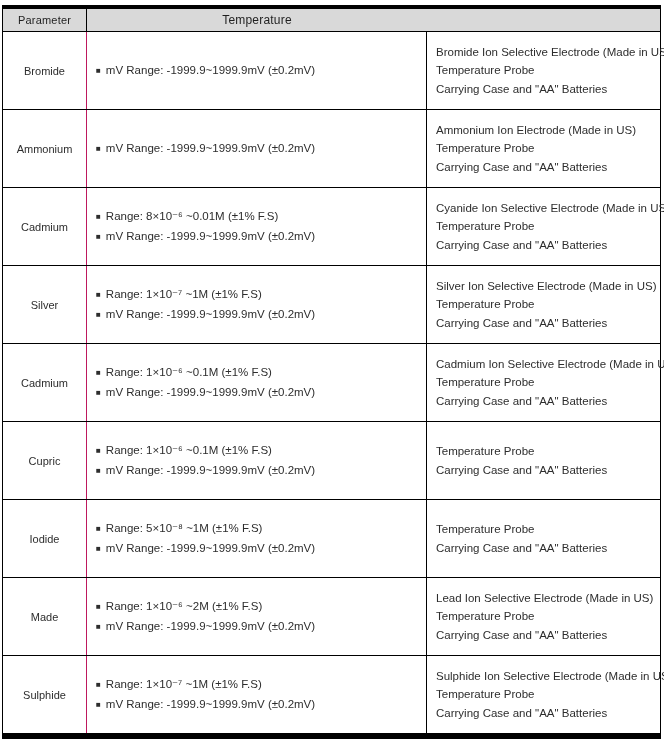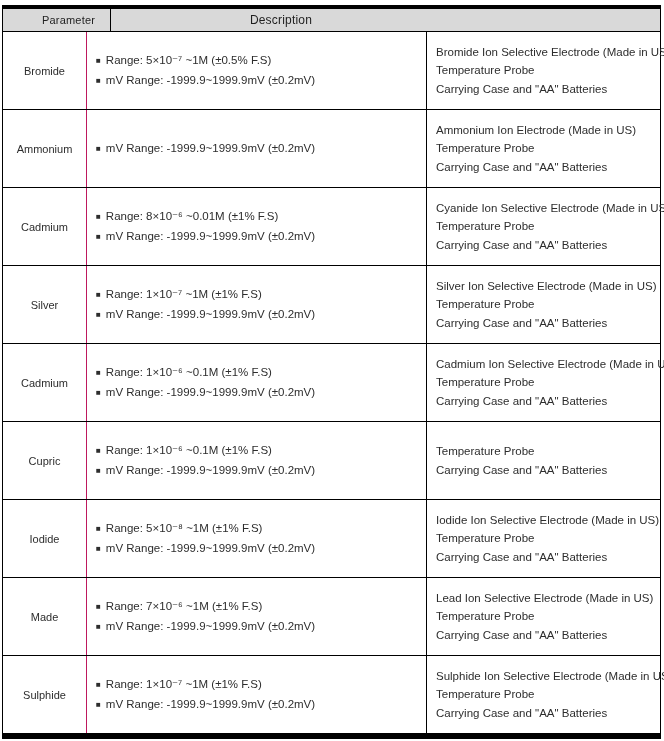--- a/index.html
+++ b/index.html
@@ -19,21 +19,20 @@
   }
   .row{
     display:grid;
     grid-template-columns:84px 340px 1fr;
     border-bottom:1px solid #000;
   }
   .row:last-child{border-bottom:none;}
   .header-row{
     height:22px;
     background:#d9d9d9;
-    padding-left:24px;
   }
   .header-row .cell{
     display:flex;align-items:center;justify-content:center;
     font-size:12px;color:#1f1f1f;letter-spacing:0.2px;
   }
   .body-row{height:77px;}
   .cell{box-sizing:border-box;}
   .cell.param{
     border-right:1px solid #be185d;
     display:flex;align-items:center;justify-content:center;
@@ -59,27 +58,26 @@
   .desc-line{white-space:nowrap;}
   .acc-line{white-space:nowrap;}
 </style>
 </head>
 <body>
 
 <div class="spec-table">
 
   <div class="row header-row">
     <div class="cell param">Parameter</div>
-    <div class="cell">Description</div>
+    <div class="cell">Temperature</div>
   </div>
 
   <div class="row body-row">
     <div class="cell param">Bromide</div>
     <div class="cell desc">
-      <div class="desc-line"><span class="bullet">■</span><span>Range: 5×10⁻⁷ ~1M (±0.5% F.S)</span></div>
       <div class="desc-line"><span class="bullet">■</span><span>mV Range: -1999.9~1999.9mV (±0.2mV)</span></div>
     </div>
     <div class="cell acc">
       <div class="acc-line">Bromide Ion Selective Electrode (Made in US)</div>
       <div class="acc-line">Temperature Probe</div>
       <div class="acc-line">Carrying Case and "AA" Batteries</div>
     </div>
   </div>
 
   <div class="row body-row">
@@ -145,30 +143,29 @@
     </div>
   </div>
 
   <div class="row body-row">
     <div class="cell param">Iodide</div>
     <div class="cell desc">
       <div class="desc-line"><span class="bullet">■</span><span>Range: 5×10⁻⁸ ~1M (±1% F.S)</span></div>
       <div class="desc-line"><span class="bullet">■</span><span>mV Range: -1999.9~1999.9mV (±0.2mV)</span></div>
     </div>
     <div class="cell acc">
-      <div class="acc-line">Iodide Ion Selective Electrode (Made in US)</div>
       <div class="acc-line">Temperature Probe</div>
       <div class="acc-line">Carrying Case and "AA" Batteries</div>
     </div>
   </div>
 
   <div class="row body-row">
     <div class="cell param">Made</div>
     <div class="cell desc">
-      <div class="desc-line"><span class="bullet">■</span><span>Range: 7×10⁻⁶ ~1M (±1% F.S)</span></div>
+      <div class="desc-line"><span class="bullet">■</span><span>Range: 1×10⁻⁶ ~2M (±1% F.S)</span></div>
       <div class="desc-line"><span class="bullet">■</span><span>mV Range: -1999.9~1999.9mV (±0.2mV)</span></div>
     </div>
     <div class="cell acc">
       <div class="acc-line">Lead Ion Selective Electrode (Made in US)</div>
       <div class="acc-line">Temperature Probe</div>
       <div class="acc-line">Carrying Case and "AA" Batteries</div>
     </div>
   </div>
 
   <div class="row body-row">

